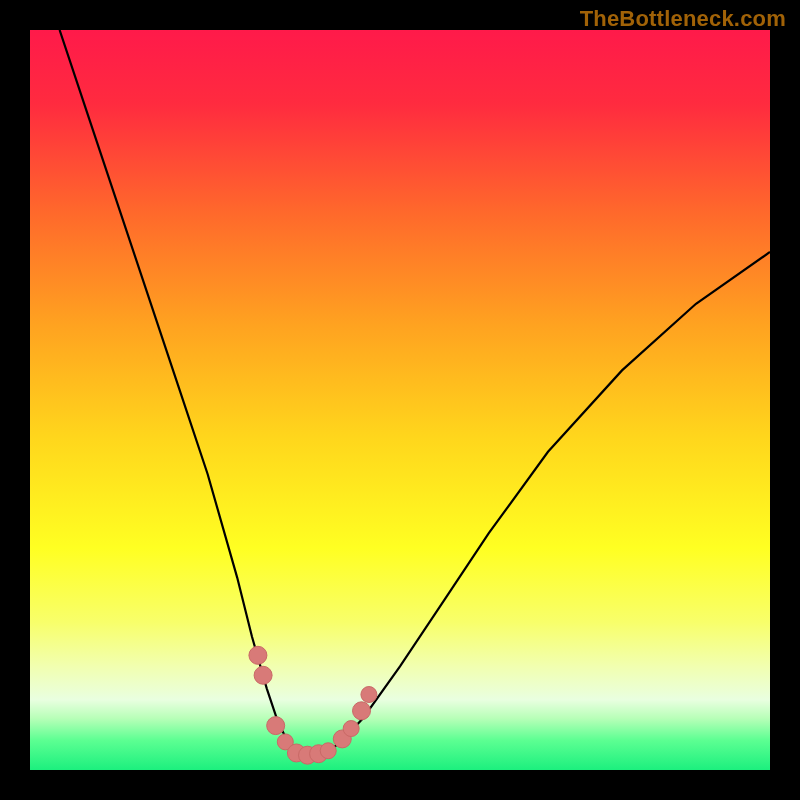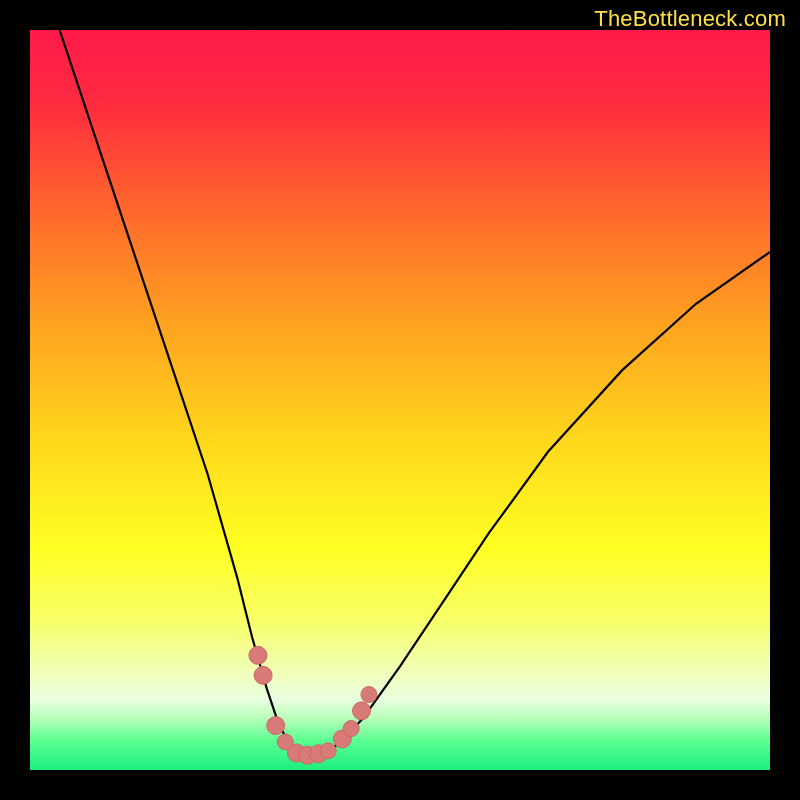--- a/index.html
+++ b/index.html
@@ -20,23 +20,23 @@
     position: absolute;
     left: 30px;
     top: 30px;
     width: 740px;
     height: 740px;
   }
   .watermark {
     position: absolute;
     top: 6px;
     right: 14px;
-    color: #fde047;
+    color: #a16207;
     font-size: 22px;
-    font-weight: 400;
+    font-weight: 700;
     letter-spacing: 0.2px;
   }
   svg {
     position: absolute;
     inset: 0;
     width: 100%;
     height: 100%;
   }
 </style>
 </head>

